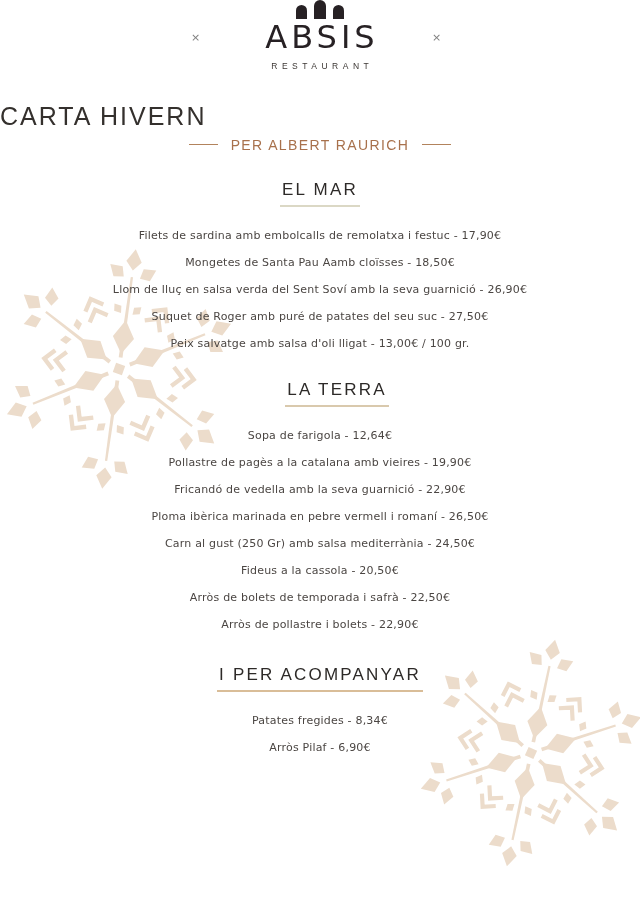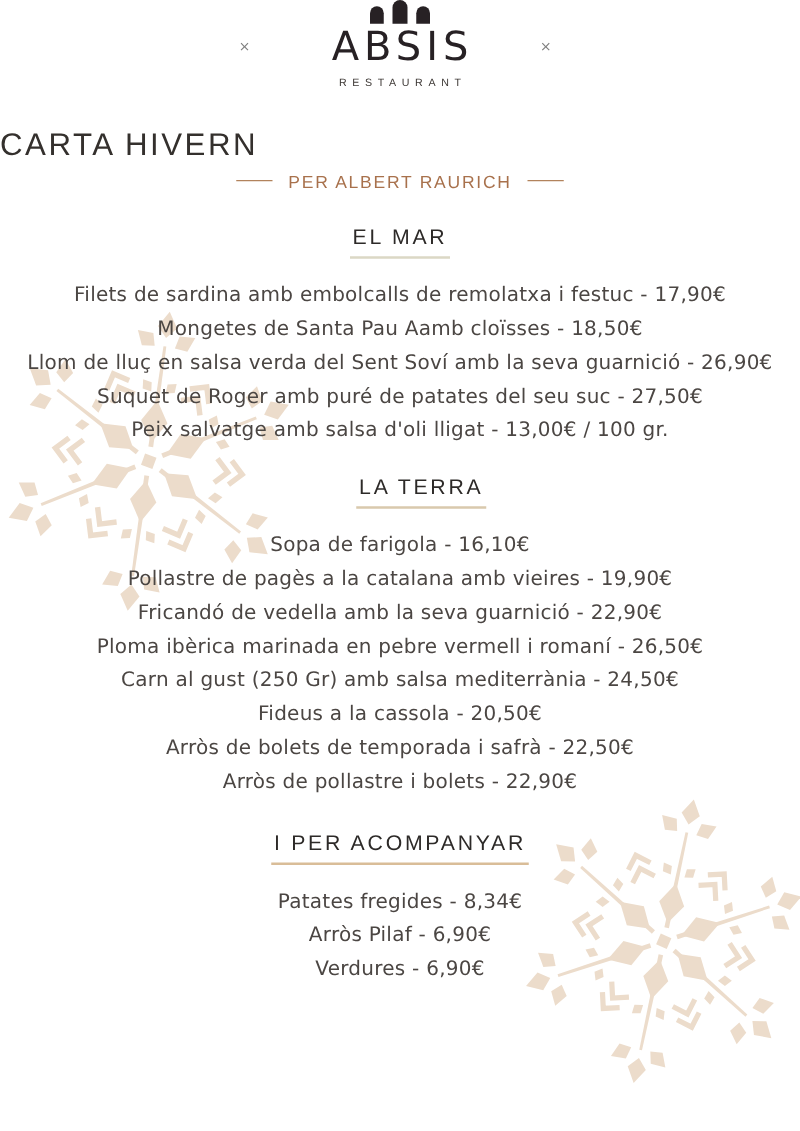--- a/index.html
+++ b/index.html
@@ -45,21 +45,21 @@
   h2{
     font-family:"Liberation Sans",sans-serif;font-weight:400;font-size:17px;
     letter-spacing:2.2px;color:#2d2a28;text-align:center;margin:0;line-height:1;
   }
   section:nth-child(1) h2{margin-top:28px;}
   section:nth-child(2) h2{margin-top:24px;padding-left:34px;}
   section:nth-child(3) h2{margin-top:28px;}
   h2 .tspan{display:inline-block;border-bottom:2px solid #8b5cf6;padding:0 2px 7px;}
   ul{list-style:none;margin:15px 0 0;padding:0;text-align:center;}
   li{
-    font-size:16px;color:#4b4643;line-height:27px;letter-spacing:0.2px;
+    font-size:11px;color:#4b4643;line-height:27px;letter-spacing:0.2px;
     font-family:"DejaVu Sans",sans-serif;
   }
 </style>
 </head>
 <body>
 
 <div class="page">
 
   <svg width="0" height="0" style="position:absolute" aria-hidden="true">
     <defs>
@@ -129,33 +129,32 @@
           <li>Filets de sardina amb embolcalls de remolatxa i festuc - 17,90€</li>
           <li>Mongetes de Santa Pau Aamb cloïsses - 18,50€</li>
           <li>Llom de lluç en salsa verda del Sent Soví amb la seva guarnició - 26,90€</li>
           <li>Suquet de Roger amb puré de patates del seu suc - 27,50€</li>
           <li>Peix salvatge amb salsa d'oli lligat - 13,00€ / 100 gr.</li>
         </ul>
       </section>
       <section>
         <h2><span class="tspan" style="border-bottom-color: rgb(217, 201, 173);">LA TERRA</span></h2>
         <ul>
-          <li>Sopa de farigola - 16,10€</li>
+          <li>Sopa de farigola - 12,64€</li>
           <li>Pollastre de pagès a la catalana amb vieires - 19,90€</li>
           <li>Fricandó de vedella amb la seva guarnició - 22,90€</li>
           <li>Ploma ibèrica marinada en pebre vermell i romaní - 26,50€</li>
           <li>Carn al gust (250 Gr) amb salsa mediterrània - 24,50€</li>
           <li>Fideus a la cassola - 20,50€</li>
           <li>Arròs de bolets de temporada i safrà - 22,50€</li>
           <li>Arròs de pollastre i bolets - 22,90€</li>
         </ul>
       </section>
       <section>
         <h2><span class="tspan" style="border-bottom-color: rgb(217, 189, 152);">I PER ACOMPANYAR</span></h2>
         <ul>
           <li>Patates fregides - 8,34€</li>
           <li>Arròs Pilaf - 6,90€</li>
-          <li>Verdures - 6,90€</li>
         </ul>
       </section>
     </main>
 
 </div>
 
 </body></html>

